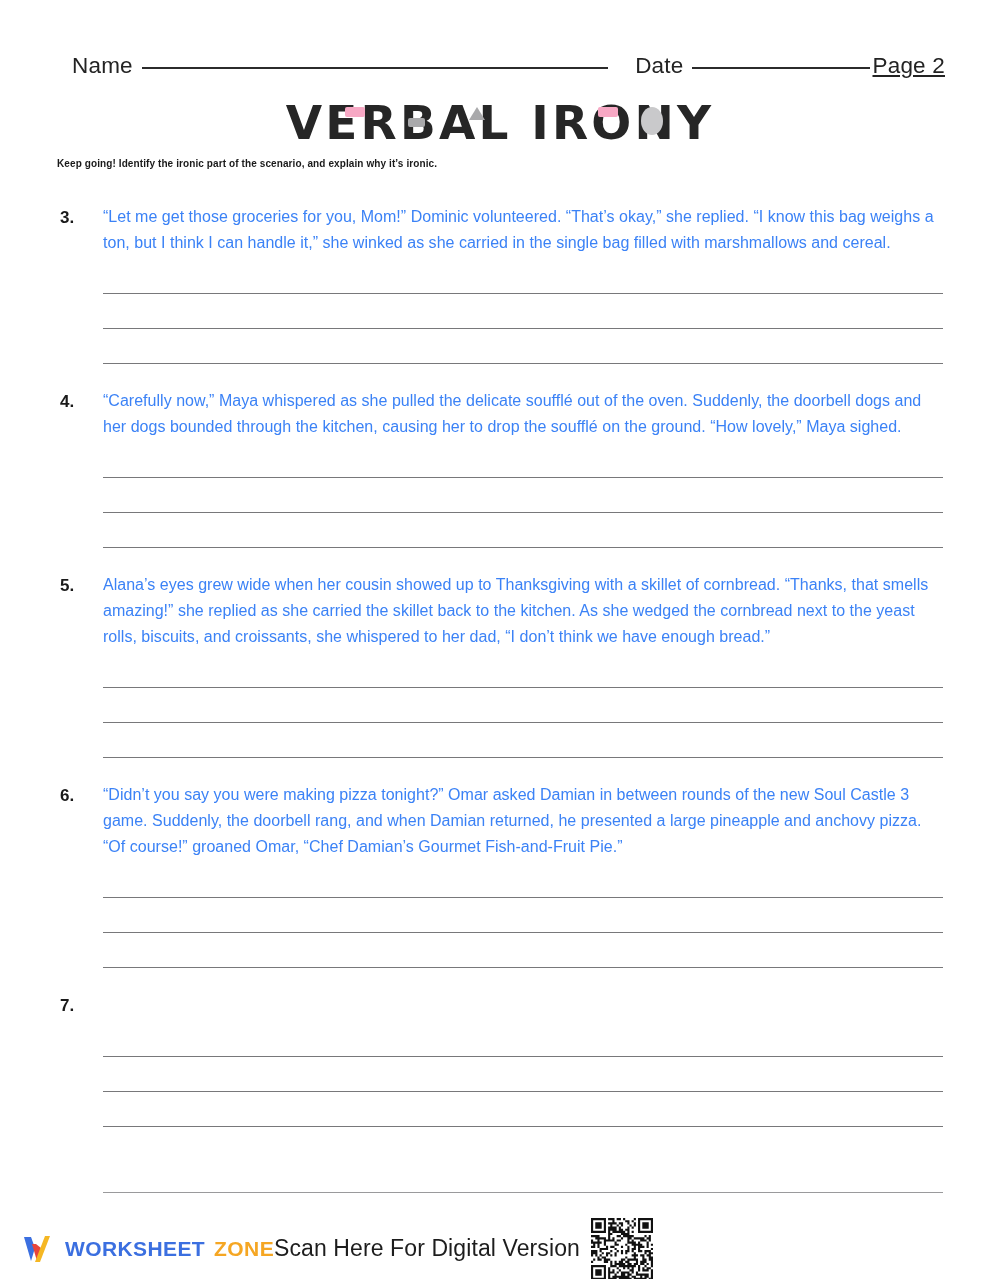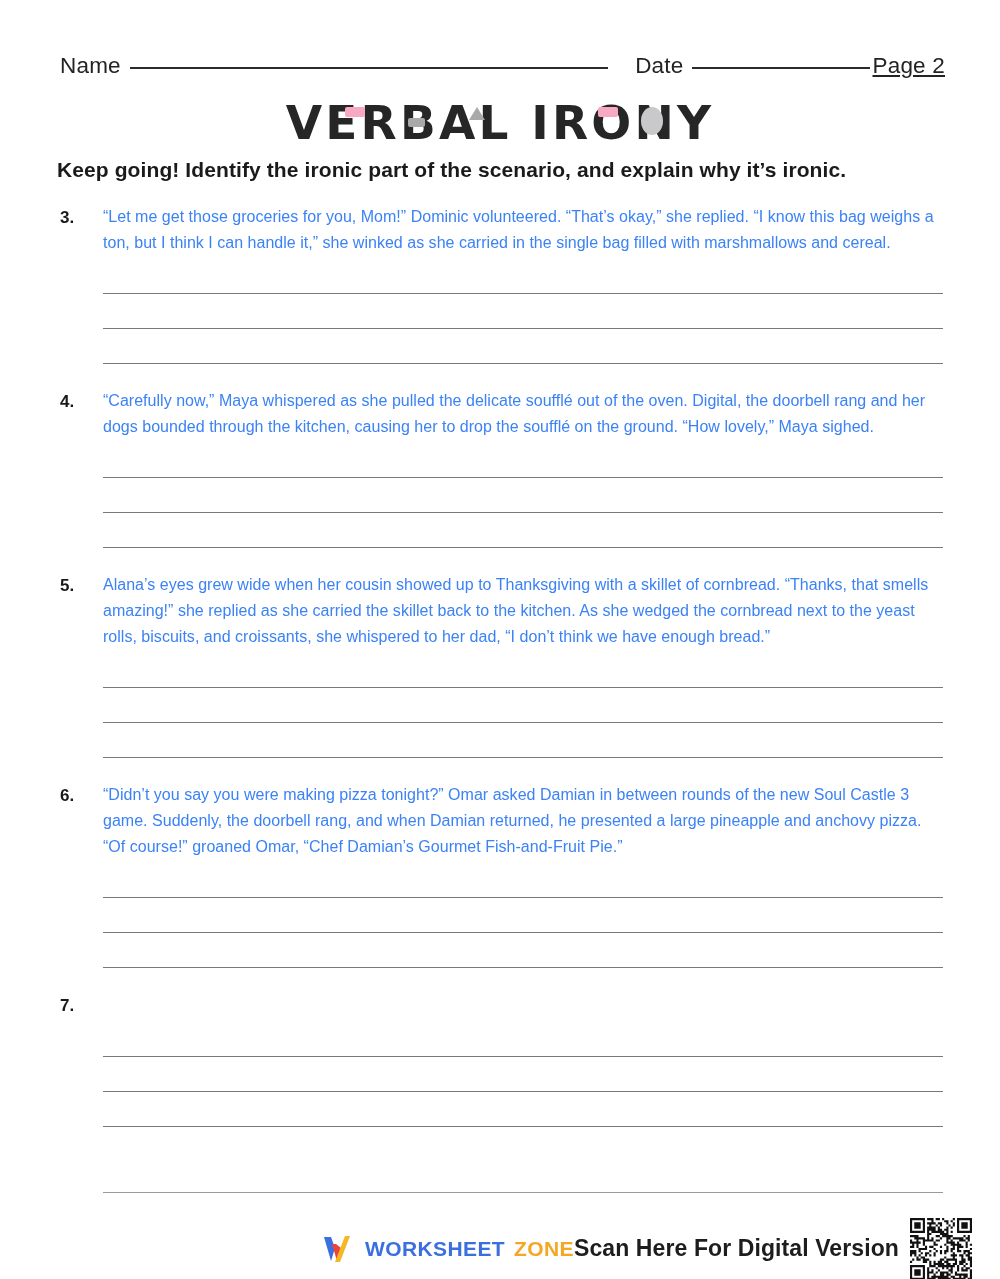--- a/index.html
+++ b/index.html
@@ -17,21 +17,21 @@
 
   .page {
     position: absolute;
     inset: 0;
     padding: 0;
   }
 
   
   .header-row {
     position: absolute;
-    left: 60px; right: 55px; top: 53px;
+    left: 72px; right: 55px; top: 53px;
     height: 32px;
     display: flex;
     align-items: baseline;
     font-size: 22.5px;
     color: #232323;
     letter-spacing: 0.2px;
   }
   .hdr-label { white-space: nowrap; }
   .hdr-rule {
     position: relative;
@@ -57,21 +57,21 @@
     color: #262626;
     font-family: "DejaVu Sans", sans-serif;
     white-space: nowrap;
   }
   .title-svg { display: block; margin: 0 auto; }
 
   
   .instructions {
     position: absolute;
     left: 57px; top: 158px;
-    font-size: 21px;
+    font-size: 10px;
     font-weight: 700;
     color: #1a1a1a;
     letter-spacing: 0.1px;
   }
 
   
   .questions {
     position: absolute;
     left: 0; right: 0; top: 204px;
   }
@@ -117,40 +117,39 @@
     top: 1192px;
     border-bottom: 1.3px solid #9a9a9c;
   }
   .footer {
     position: absolute;
     left: 0; right: 0; top: 1218px;
     height: 61px;
     padding: 0 28px 0 22px;
     display: flex;
     align-items: center;
-    justify-content: flex-end;
+    justify-content: flex-start;
   }
   .brand {
     display: flex;
     align-items: center;
     gap: 9px;
   }
   .brand-word {
     font-size: 21px;
     font-weight: 700;
     letter-spacing: 0.4px;
     font-family: "Liberation Sans", sans-serif;
   }
   .brand-a { color: #3b6fe0; }
   .brand-b { color: #f5a623; }
   .scan-area {
     display: flex;
     align-items: center;
     gap: 11px;
-    font-weight: bold;
   }
   .scan-text {
     font-size: 23px;
     color: #1d1d1d;
     letter-spacing: 0.1px;
   }
   .qr { display: block; }
 </style>
 </head>
 <body>
@@ -188,21 +187,21 @@
         <div class="answer-lines">
           <div class="ans-line"></div>
           <div class="ans-line"></div>
           <div class="ans-line"></div>
         </div>
       </div>
       <div class="q-gap"></div>
       <div class="q-block">
         <div class="q-row">
           <div class="q-num">4.</div>
-          <div class="q-text">“Carefully now,” Maya whispered as she pulled the delicate soufflé out of the oven. Digital, the doorbell rang and her dogs bounded through the kitchen, causing her to drop the soufflé on the ground. “How lovely,” Maya sighed.</div>
+          <div class="q-text">“Carefully now,” Maya whispered as she pulled the delicate soufflé out of the oven. Suddenly, the doorbell dogs and her dogs bounded through the kitchen, causing her to drop the soufflé on the ground. “How lovely,” Maya sighed.</div>
         </div>
         <div class="answer-lines">
           <div class="ans-line"></div>
           <div class="ans-line"></div>
           <div class="ans-line"></div>
         </div>
       </div>
       <div class="q-gap"></div>
       <div class="q-block">
         <div class="q-row">

